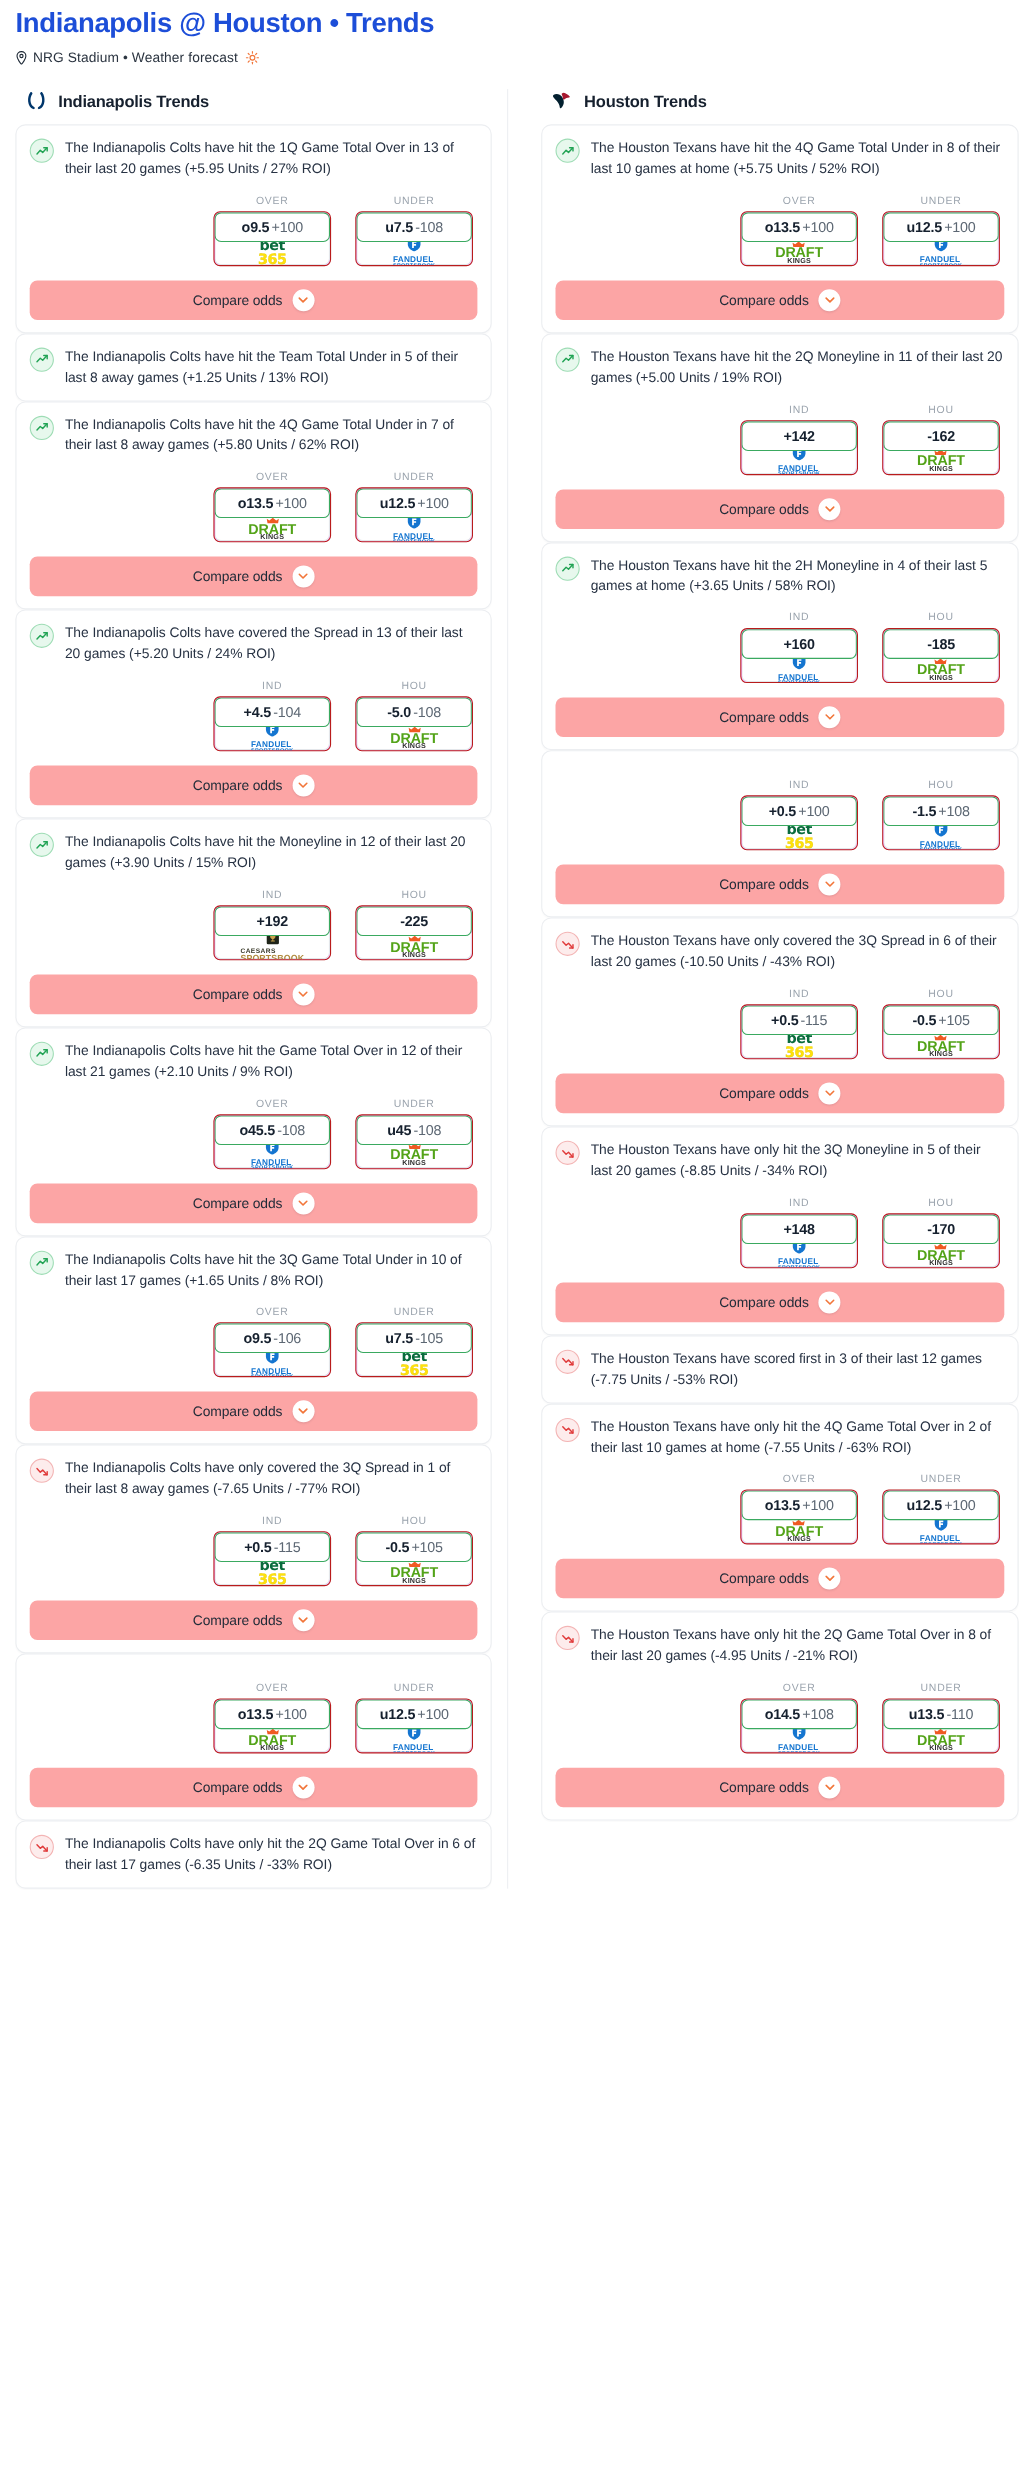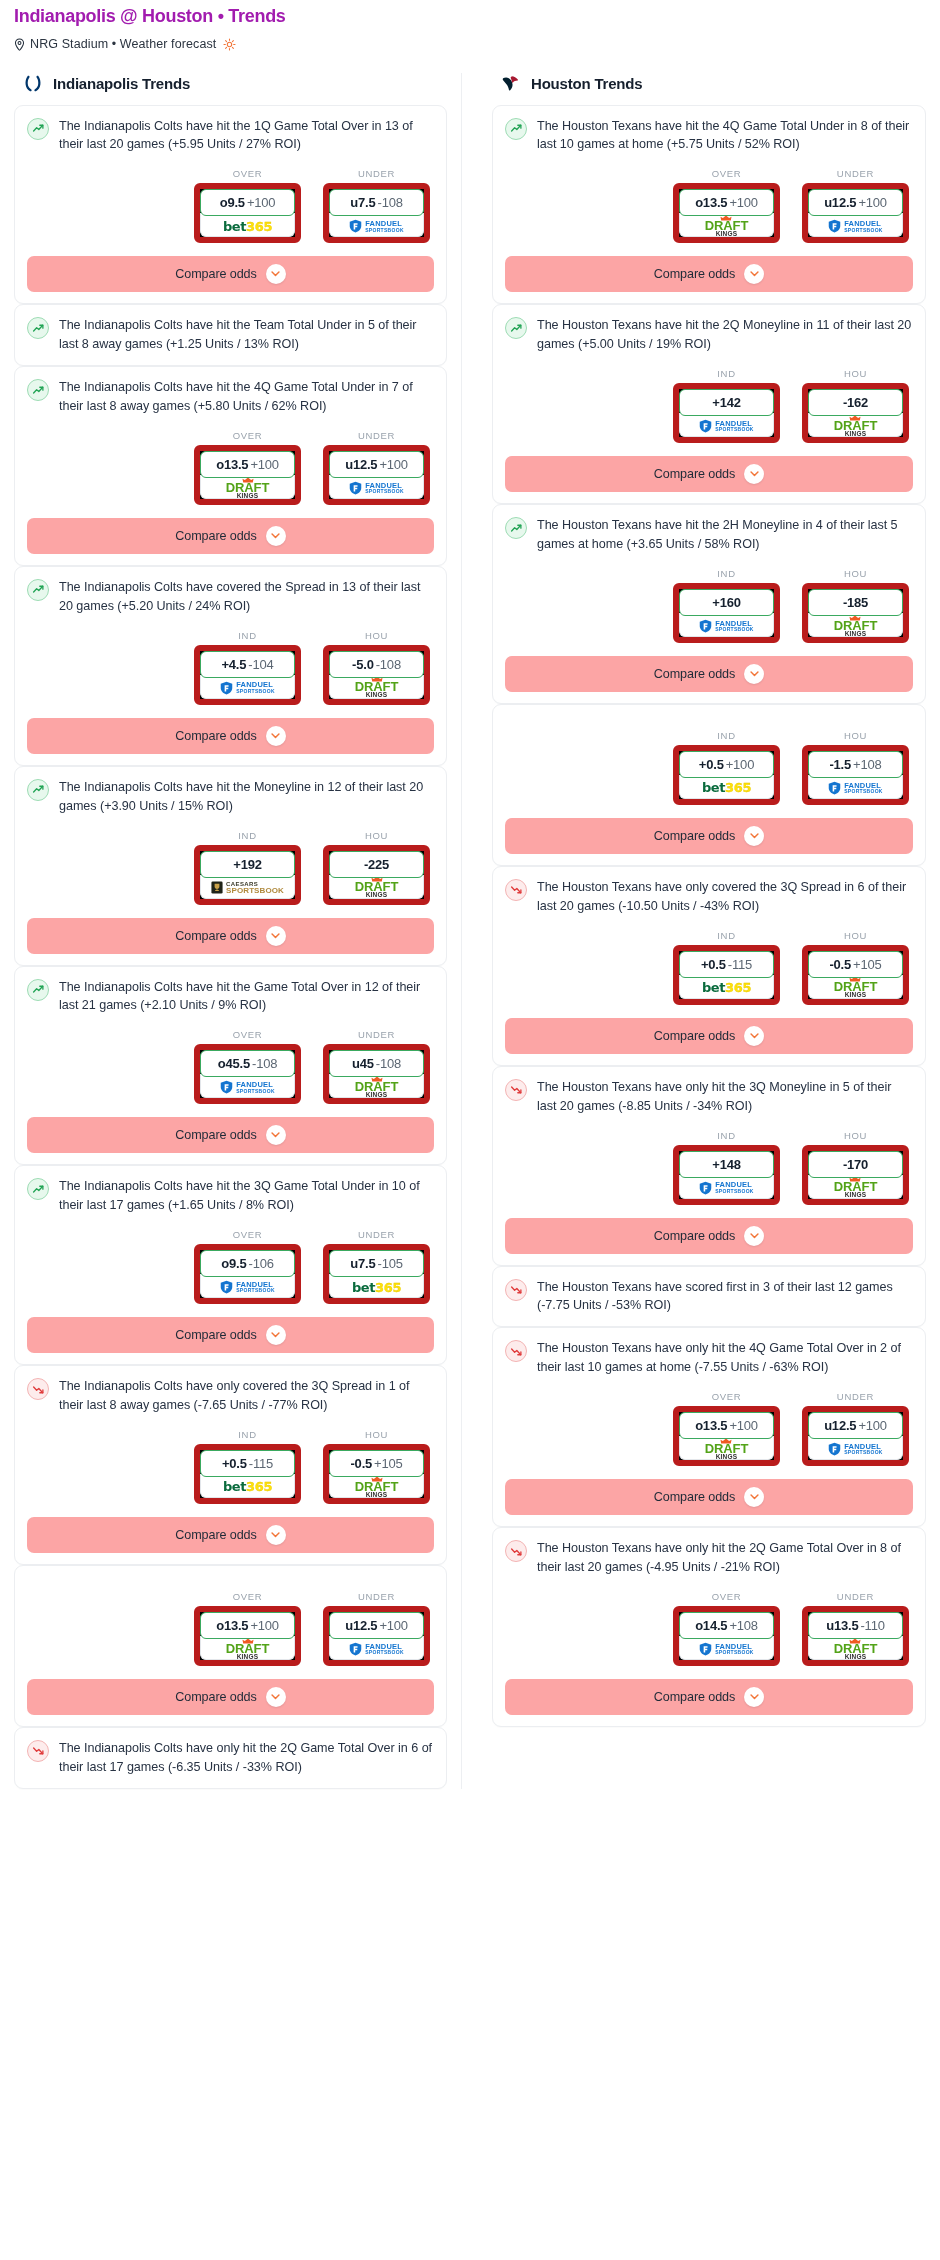--- a/index.html
+++ b/index.html
@@ -8,24 +8,24 @@
     background: #ffffff;
     font-family: "Liberation Sans", sans-serif;
     color: #1b2431;
     -webkit-font-smoothing: antialiased;
   }
   body { padding: 0 0 10px 0; }
 
   
   .page-header { padding: 6px 14px 0 14px; }
   .page-title {
-    font-size: 18px;
+    font-size: 25px;
     font-weight: 700;
     letter-spacing: -0.3px;
-    color: #a21caf;
+    color: #1d4ed8;
     line-height: 1.2;
   }
   .venue-row {
     display: flex;
     align-items: flex-end;
     gap: 5px;
     margin-top: 9px;
     font-size: 12.5px;
     color: #2b3440;
   }
@@ -99,24 +99,24 @@
   }
   .odds-col { width: 107px; }
   .odds-label {
     text-align: center;
     font-size: 9.5px;
     letter-spacing: 0.7px;
     color: #9aa3ad;
     margin-bottom: 4px;
   }
   .odds-box {
-    border: 6px solid #b91c1c;
+    border: 1px solid #b91c1c;
     border-radius: 6px;
     overflow: hidden;
-    background: #000000;
+    background: #f0abfc;
   }
   .odds-price {
     border: 1px solid #3aa960;
     border-radius: 6px;
     background: #fff;
     text-align: center;
     padding: 5px 2px 5px 2px;
     font-size: 13px;
     font-weight: 700;
     color: #15202e;
@@ -132,21 +132,21 @@
     justify-content: center;
     background: #fff;
     border: 1px solid #e3e6ea;
     border-top: none;
     border-radius: 0 0 6px 6px;
     margin-top: -3px;
     padding-top: 3px;
   }
 
   
-  .bk { display: flex; align-items: center; justify-content: center; line-height: 1; }
+  .bk { display: flex; align-items: center; justify-content: center; line-height: 1; flex-direction: column; }
   .bk-bet365 { font-size: 13px; font-weight: 800; letter-spacing: -0.4px; font-family: "DejaVu Sans", sans-serif; }
   .bk-bet365 .g { color: #0a6b3d; }
   .bk-bet365 .y { color: #ffe20a; -webkit-text-stroke: 0.3px #e2c400; }
   .bk-fd { display: flex; align-items: center; gap: 3px; }
   .bk-fd .shield { width: 13px; height: 14px; }
   .bk-fd .txt { display: flex; flex-direction: column; line-height: 1; }
   .bk-fd .t1 { font-size: 7.5px; font-weight: 800; color: #1475d0; letter-spacing: 0.2px; }
   .bk-fd .t2 { font-size: 5px; font-weight: 700; color: #1475d0; letter-spacing: 0.3px; }
   .bk-dk { display: flex; flex-direction: column; align-items: center; line-height: 1; }
   .bk-dk .dk1 { font-size: 13px; font-weight: 800; color: #53a318; letter-spacing: -0.1px; }

